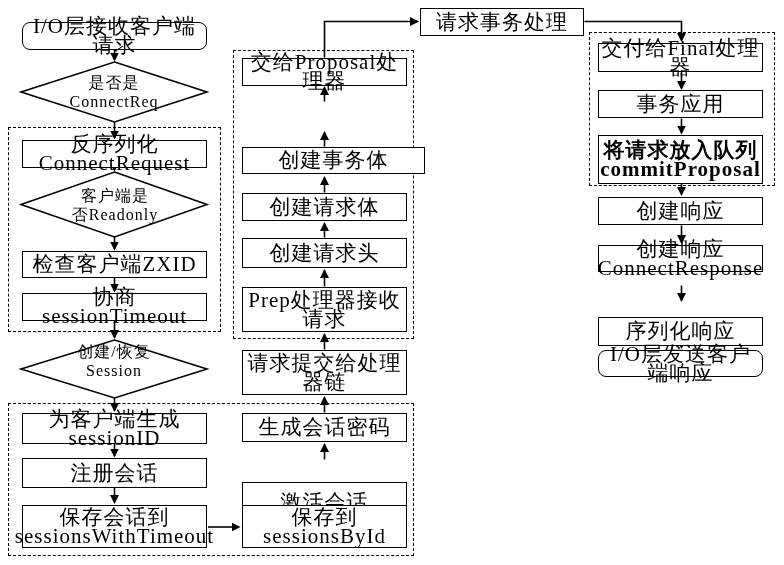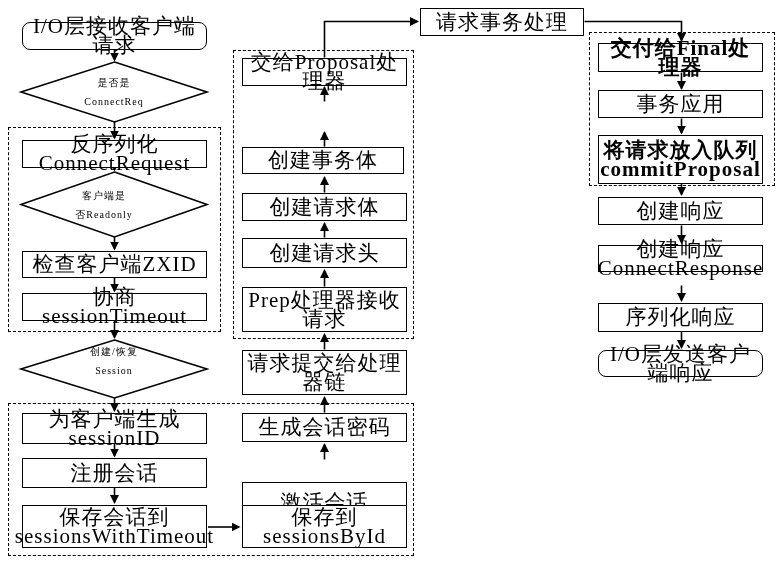--- a/index.html
+++ b/index.html
@@ -17,21 +17,21 @@
     position:absolute; box-sizing:border-box; z-index:3;
     background:#fff; border:1.6px solid #000;
     display:flex; align-items:center; justify-content:center;
     text-align:center; font-size:21px; line-height:19px;
     letter-spacing:1px; white-space:pre-line; padding:0 2px;
   }
   .terminator { border-radius:8px; }
   .dlabel {
     position:absolute; z-index:4; background:transparent;
     display:flex; align-items:center; justify-content:center;
-    text-align:center; font-size:10px; line-height:19px;
+    text-align:center; font-size:16px; line-height:19px;
     letter-spacing:1px; white-space:pre-line;
   }
 </style>
 </head>
 <body>
 
 <div class="stage">
 
   <svg class="wires" width="784" height="565" viewBox="0 0 784 565">
     <defs>
@@ -84,47 +84,47 @@
 
   <div class="dashed" style="left:8px; top:127px; width:213px; height:205px;"></div>
   <div class="dashed" style="left:8px; top:403px; width:406px; height:153px;"></div>
   <div class="dashed" style="left:233px; top:50px; width:181px; height:289px;"></div>
   <div class="dashed" style="left:589px; top:32px; width:186px; height:154px;"></div>
 
   <div class="node terminator" style="left:22px; top:22px; width:185px; height:28px;">I/O层接收客户端请求</div>
   <div class="dlabel" style="left:21px; top:62px; width:186px; height:60px;">是否是
 ConnectReq</div>
   <div class="node" style="left:22px; top:140px; width:185px; height:28px;">反序列化ConnectRequest</div>
-  <div class="dlabel" style="left:11px; top:172px; width:186px; height:65px;">客户端是
+  <div class="dlabel" style="left:22px; top:172px; width:186px; height:65px;">客户端是
 否Readonly</div>
   <div class="node" style="left:22px; top:251px; width:185px; height:27px;">检查客户端ZXID</div>
   <div class="node" style="left:22px; top:293px; width:185px; height:28px;">协商sessionTimeout</div>
   <div class="dlabel" style="left:21px; top:332px; width:186px; height:58px;">创建/恢复
 Session</div>
   <div class="node" style="left:22px; top:413px; width:185px; height:31px;">为客户端生成sessionID</div>
   <div class="node" style="left:22px; top:458px; width:185px; height:30px;">注册会话</div>
   <div class="node" style="left:22px; top:505px; width:185px; height:43px;">保存会话到
 sessionsWithTimeout</div>
 
   <div class="node" style="left:242px; top:58px; width:165px; height:28px;">交给Proposal处理器</div>
-  <div class="node" style="left:242px; top:147px; width:162px; height:27px;">创建事务体</div>
+  <div class="node" style="left:242px; top:147px; width:183px; height:27px;">创建事务体</div>
   <div class="node" style="left:242px; top:193px; width:165px; height:28px;">创建请求体</div>
   <div class="node" style="left:242px; top:238px; width:165px; height:30px;">创建请求头</div>
   <div class="node" style="left:242px; top:287px; width:165px; height:45px;">Prep处理器接收请求</div>
   <div class="node" style="left:242px; top:350px; width:165px; height:45px;">请求提交给处理器链</div>
   <div class="node" style="left:242px; top:413px; width:165px; height:29px;">生成会话密码</div>
   <div class="node" style="left:242px; top:460px; width:165px; height:40px;margin-top:22px;">激活会话</div>
   <div class="node" style="left:242px; top:505px; width:165px; height:43px;">保存到
 sessionsById</div>
 
   <div class="node" style="left:420px; top:8px; width:164px; height:28px;">请求事务处理</div>
 
-  <div class="node" style="left:598px; top:43px; width:165px; height:29px;font-weight:bold;">交付给Final处理器</div>
+  <div class="node" style="left:598px; top:43px; width:165px; height:29px;">交付给Final处理器</div>
   <div class="node" style="left:598px; top:90px; width:165px; height:28px;font-family:Liberation Serif, serif;">事务应用</div>
   <div class="node" style="left:598px; top:135px; width:165px; height:49px;font-weight:bold;">将请求放入队列
 commitProposal</div>
   <div class="node" style="left:598px; top:197px; width:165px; height:28px;">创建响应</div>
   <div class="node" style="left:598px; top:245px; width:165px; height:27px;">创建响应
 ConnectResponse</div>
-  <div class="node" style="left:598px; top:303px; width:165px; height:29px;">序列化响应</div>
+  <div class="node" style="left:598px; top:317px; width:165px; height:29px;">序列化响应</div>
   <div class="node terminator" style="left:598px; top:350px; width:165px; height:27px;">I/O层发送客户端响应</div>
 
 </div>
 
 </body></html>

